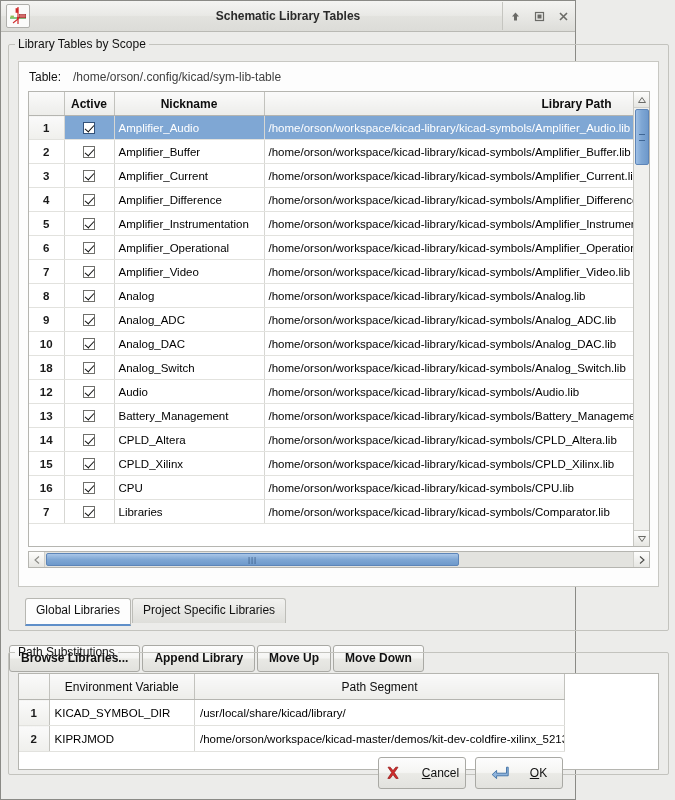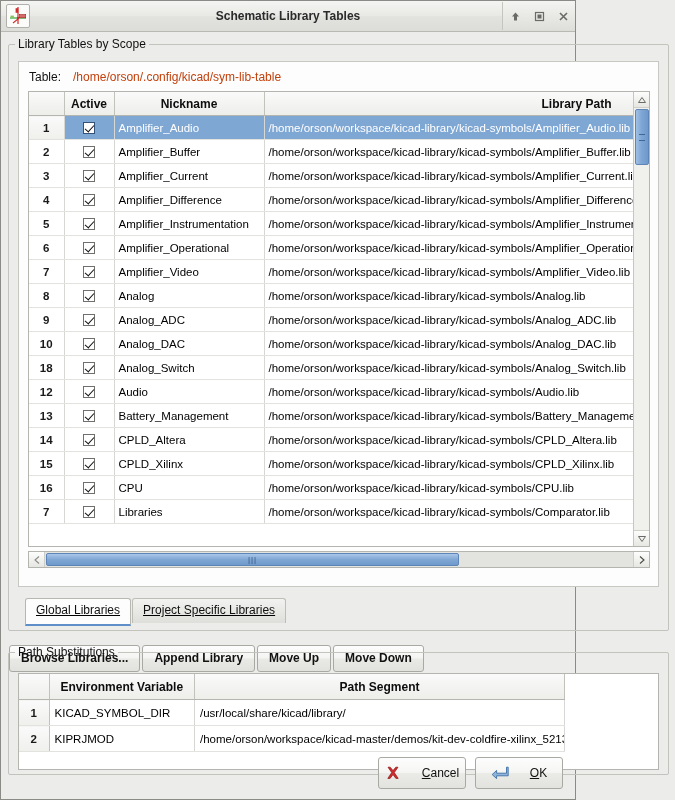--- a/index.html
+++ b/index.html
@@ -123,21 +123,21 @@
 
   .table-label-row {
     position: absolute;
     left: 10px; top: 8px;
     display: flex;
     align-items: baseline;
     gap: 12px;
     font-size: 12px;
   }
   .table-label-row .lbl { color: #111; }
-  .table-label-row .val { color: #c2410c; }
+  .table-label-row .val { color: #404040; }
 
   
   .grid-wrap {
     position: absolute;
     left: 9px; top: 29px;
     width: 622px; height: 456px;
     box-sizing: border-box;
     border: 1px solid #b5b5b0;
     background: #fff;
     overflow: hidden;
@@ -290,21 +290,20 @@
     color: #32527c; font-size: 8px; letter-spacing: 1px; line-height: 1;
   }
 
   
   .tabs {
     position: absolute;
     left: 16px; top: 547px;
     display: flex;
     align-items: center;
     height: 27px;
-    text-decoration: underline;
   }
   .tab {
     box-sizing: border-box;
     padding: 4px 10px 5px 10px;
     font-size: 12px;
     border: 1px solid #bdbdb8;
     border-bottom: none;
     border-radius: 3px 3px 0 0;
     background: linear-gradient(to bottom, #f2f2f0, #dededa);
     color: #111;
@@ -356,21 +355,21 @@
   table.pathgrid {
     border-collapse: collapse;
     table-layout: fixed;
     width: 546px;
     font-size: 11.5px;
   }
   table.pathgrid th {
     background: linear-gradient(to bottom, #fafafa, #ededea);
     border-right: 1px solid #c2c2bd;
     border-bottom: 1px solid #b5b5b0;
-    font-weight: bold;
+    font-weight: normal;
     font-size: 12px;
     height: 25px;
     color: #0d0d0d;
     padding: 0;
   }
   table.pathgrid td {
     border-right: 1px solid #d7d7d3;
     border-bottom: 1px solid #e2e2de;
     height: 25px;
     padding: 0 5px;

